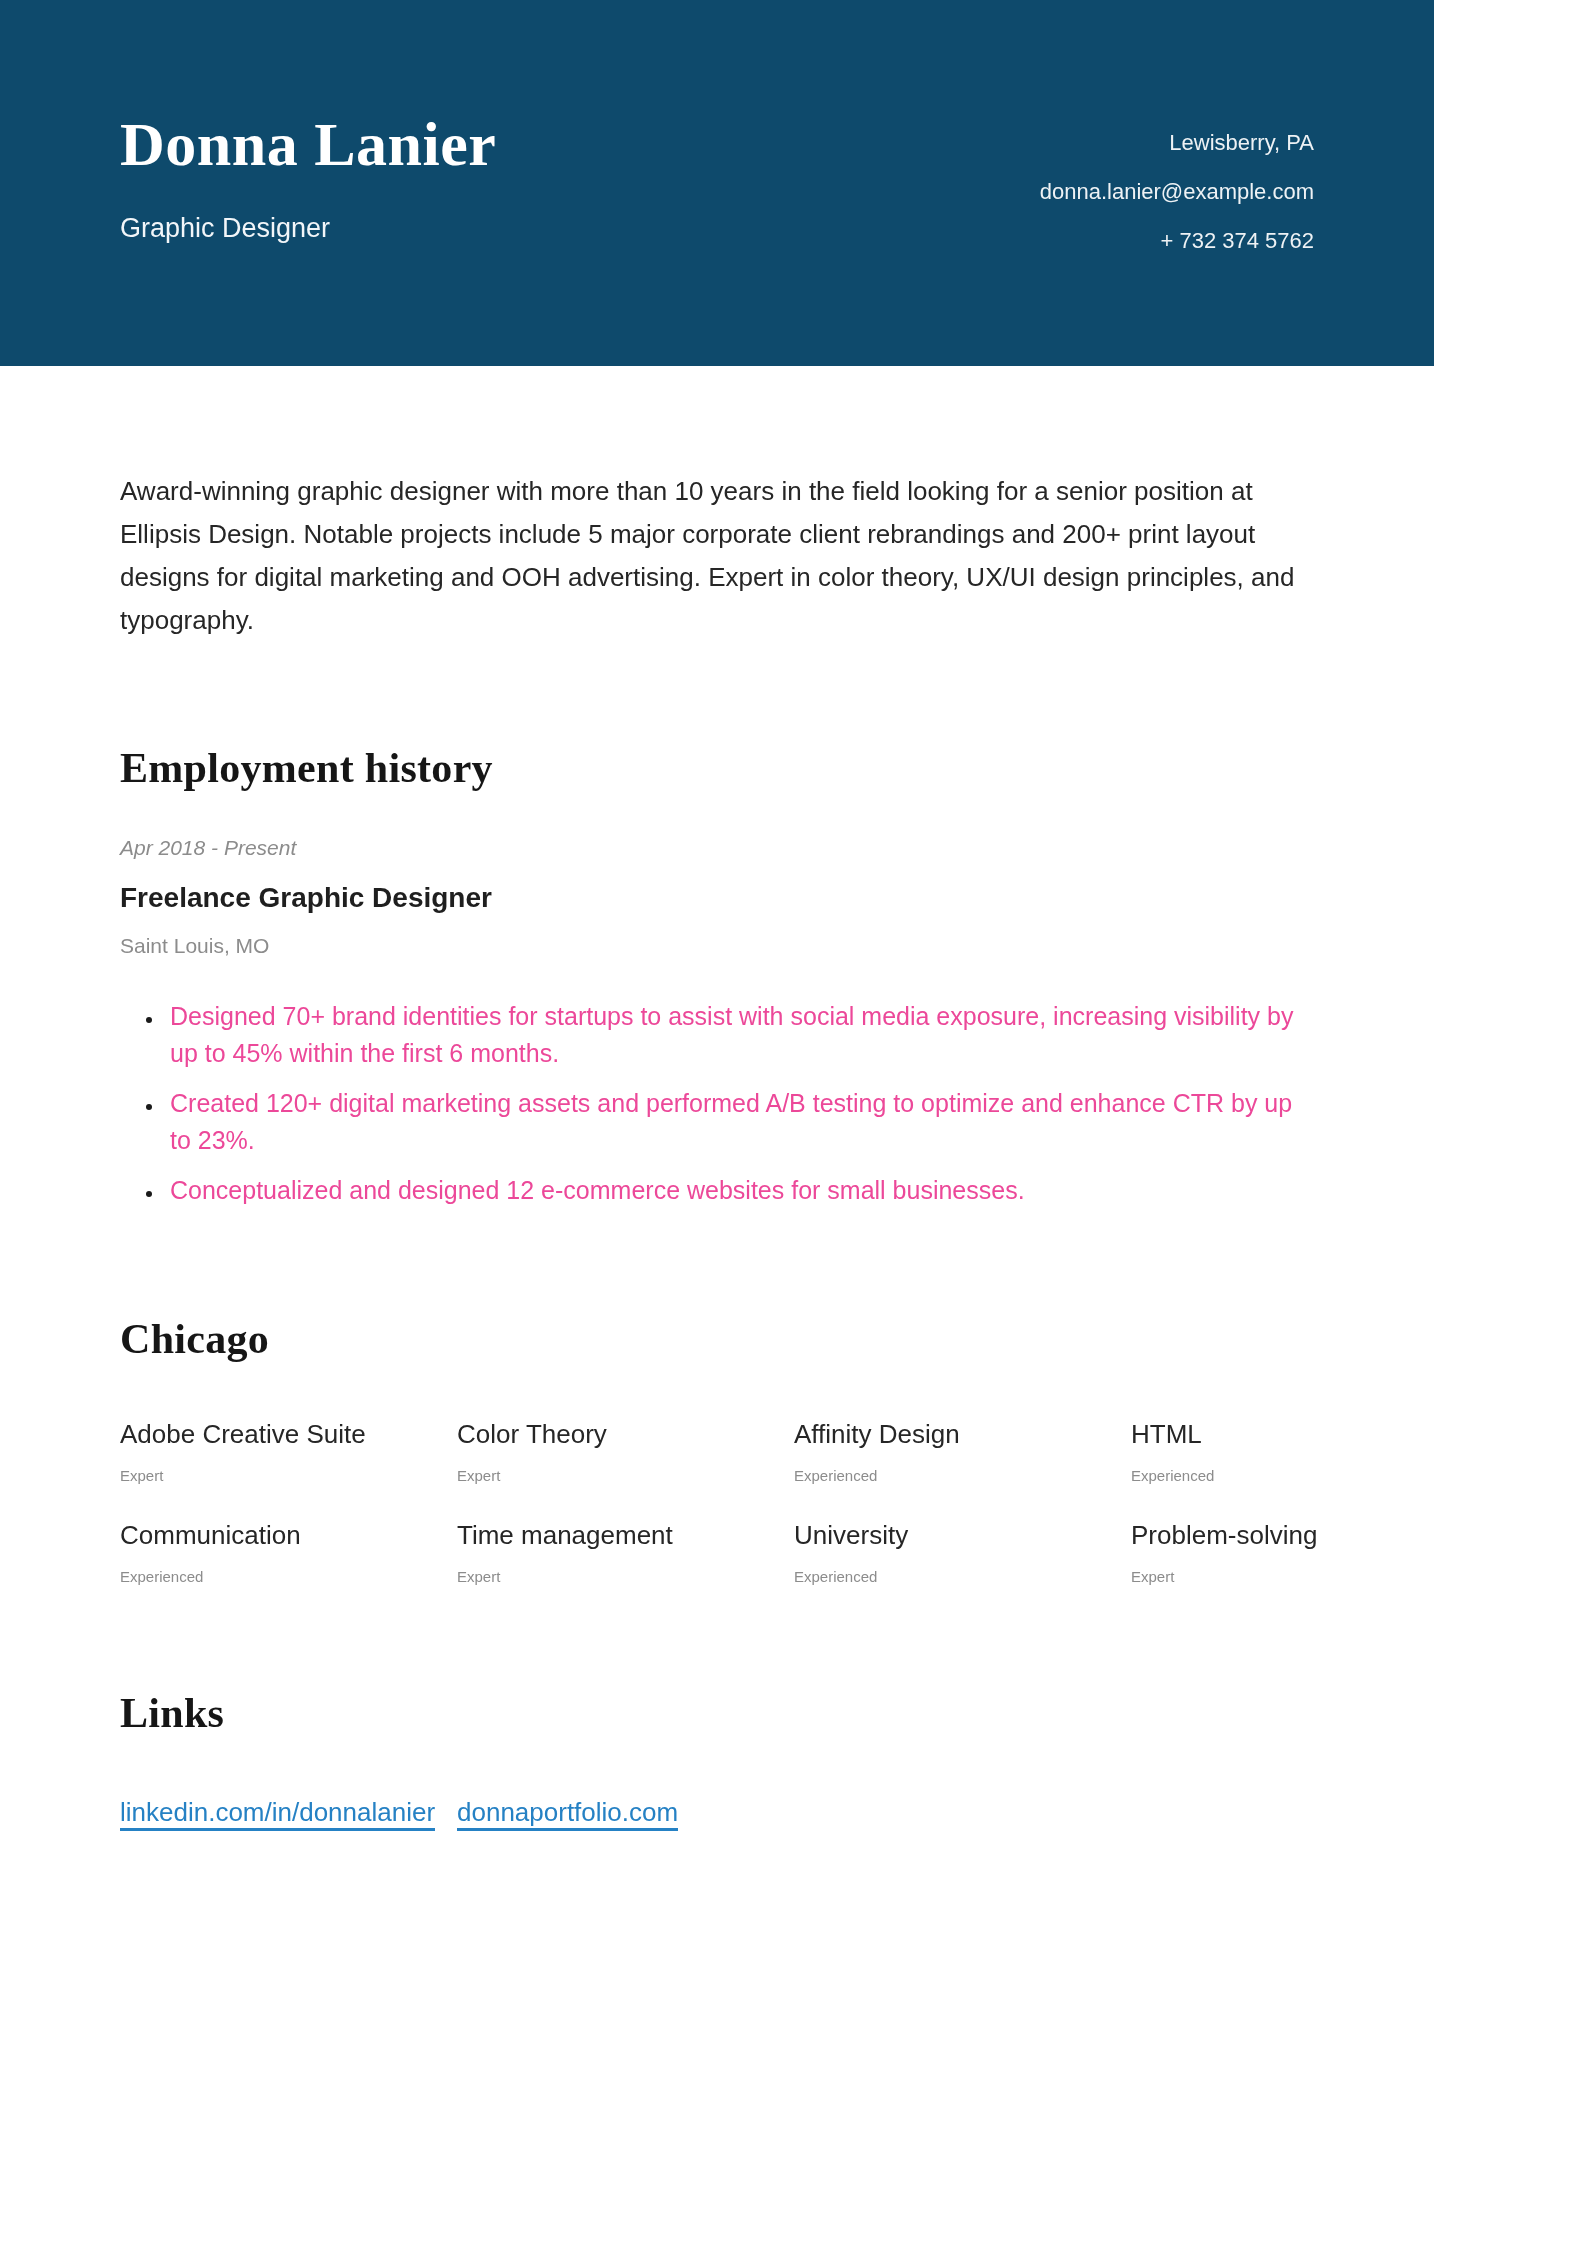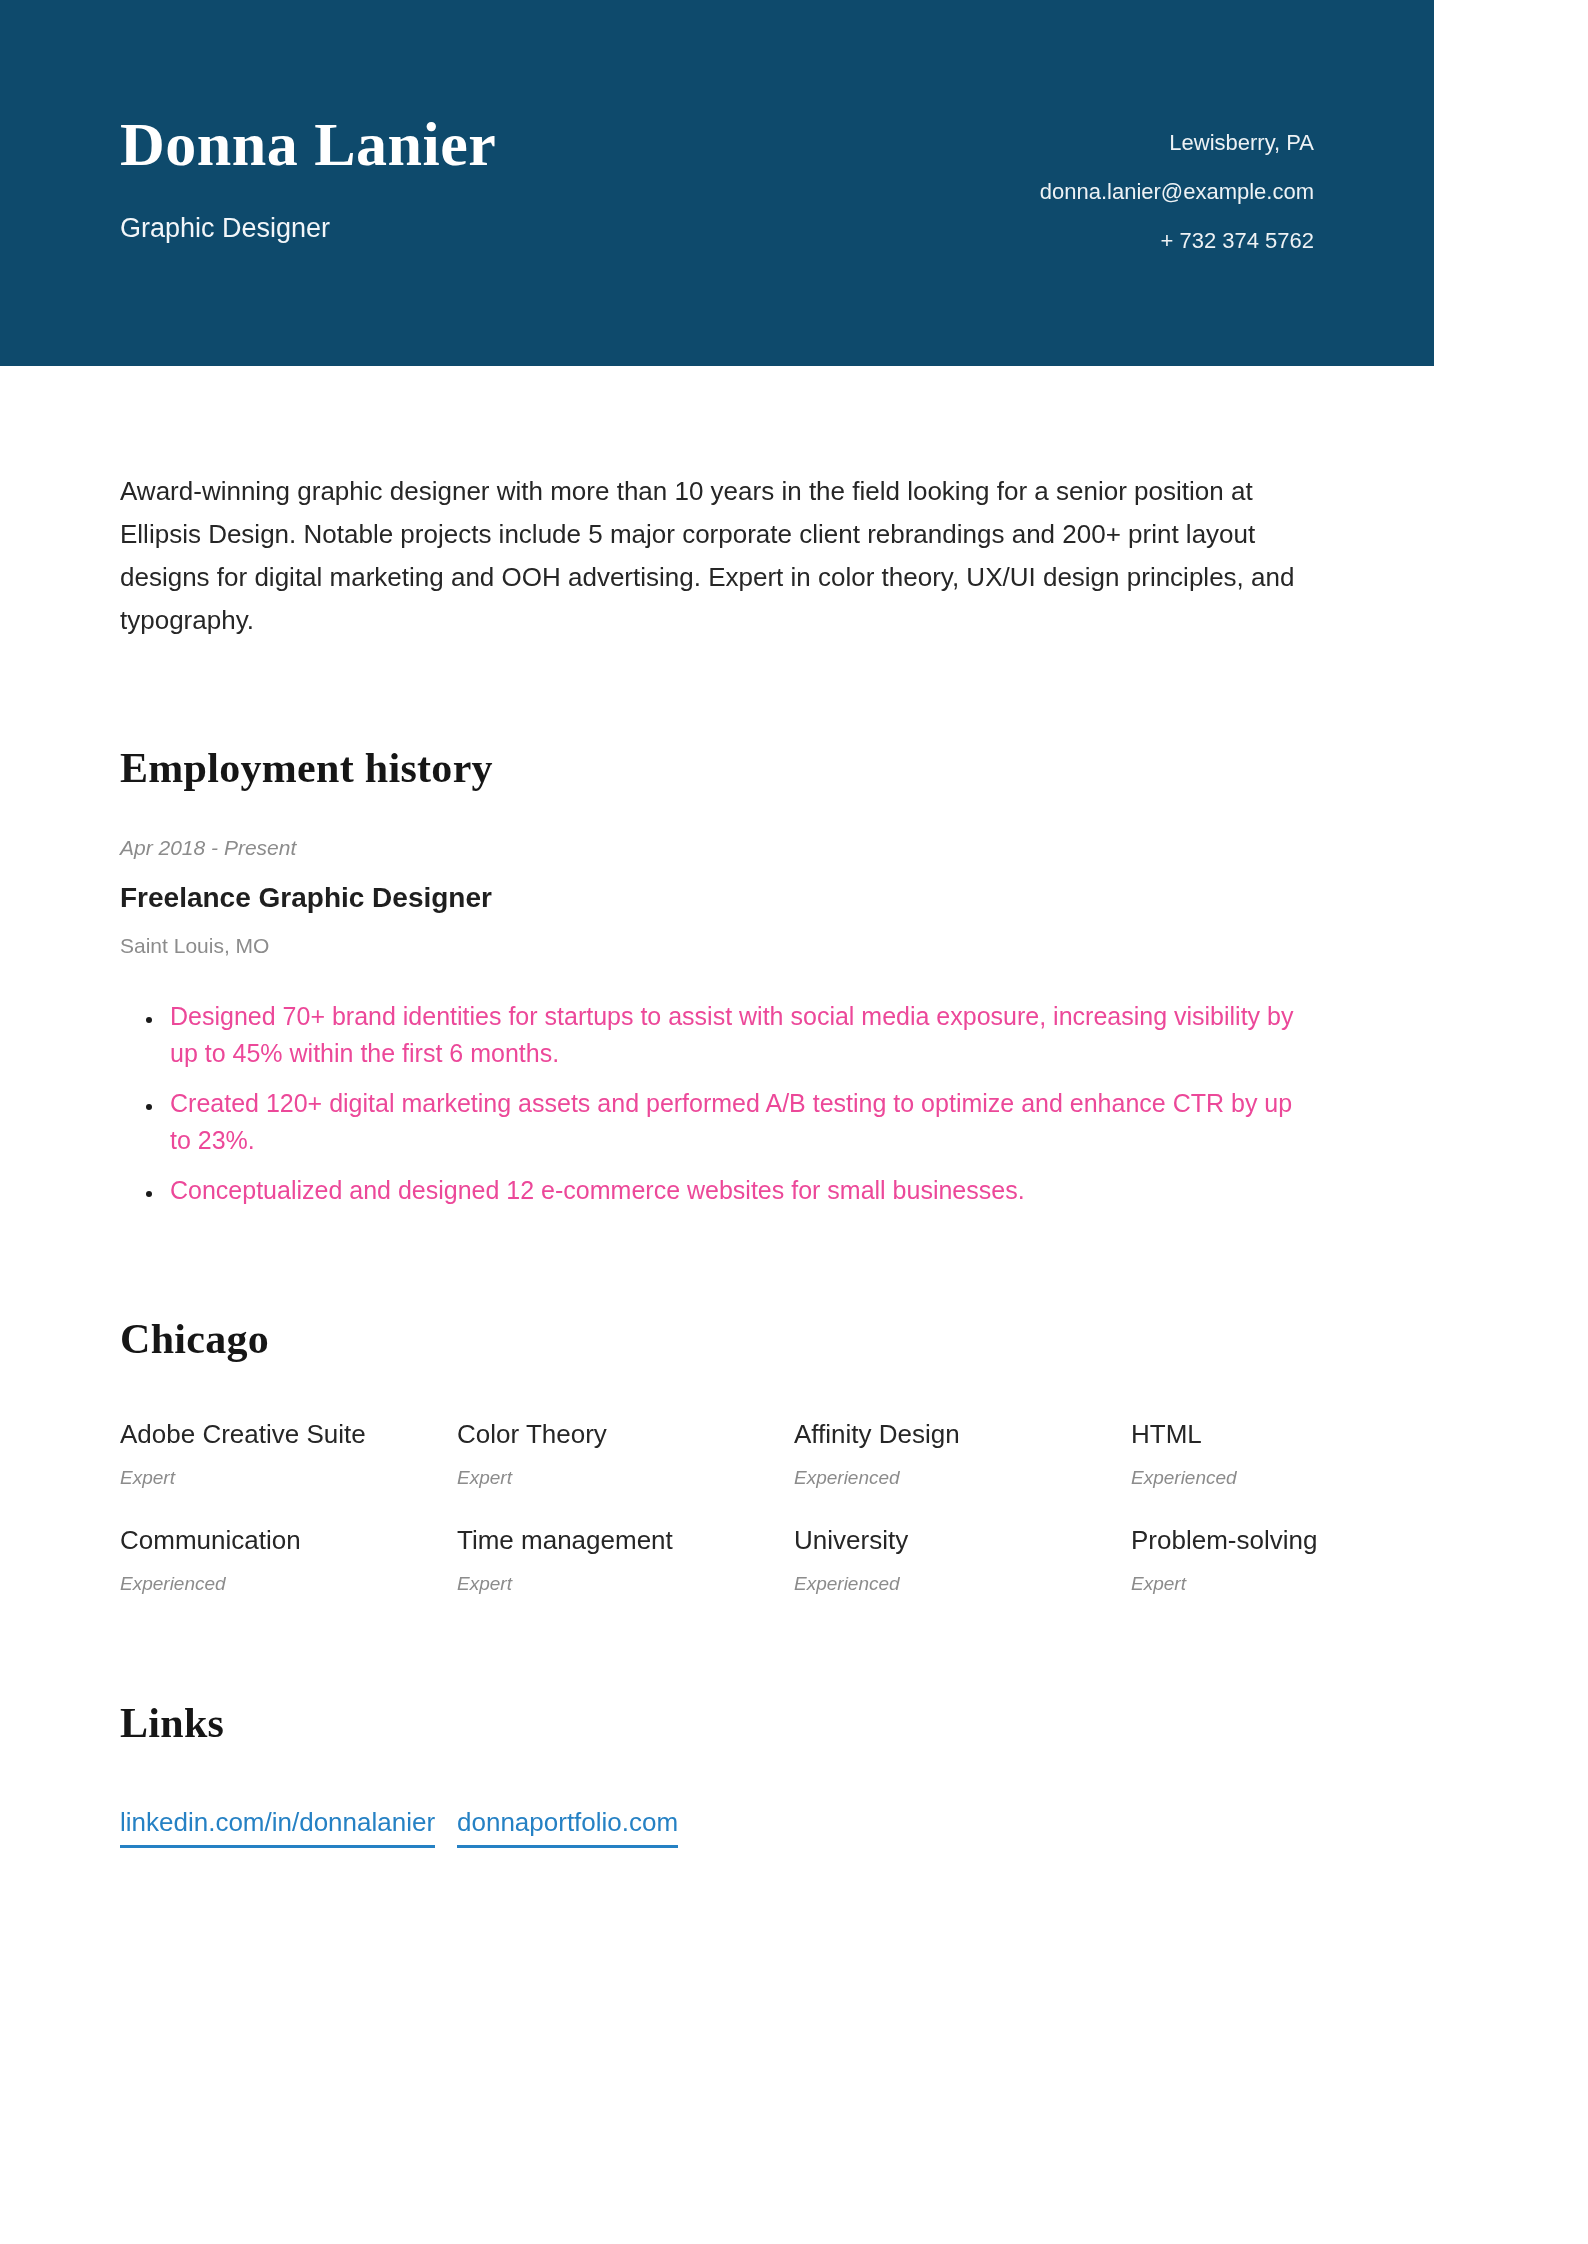--- a/index.html
+++ b/index.html
@@ -107,38 +107,36 @@
   .skills-section { margin-top: 106px; }
   .skills-grid {
     margin-top: 56px;
     display: grid;
     grid-template-columns: repeat(4, 337px);
     row-gap: 36px;
   }
   .skill-name { font-size: 26px; color: #262626; }
   .skill-level {
     margin-top: 17px;
-    font-size: 19px;
-    font-style: italic;
+    font-size: 15px;
     color: #8C8C8C;
   }
 
   
   .links-section { margin-top: 104px; }
   .links-grid {
     margin-top: 60px;
     display: grid;
     grid-template-columns: repeat(4, 337px);
   }
   .link-item {
     font-size: 26px;
     color: #2581C4;
     text-decoration: none;
     border-bottom: 3px solid #2581C4;
-    padding-bottom: 7px;
     width: max-content;
     cursor: pointer;
   }
 </style>
 </head>
 <body>
 
 <div class="page">
 
   <div class="header">

